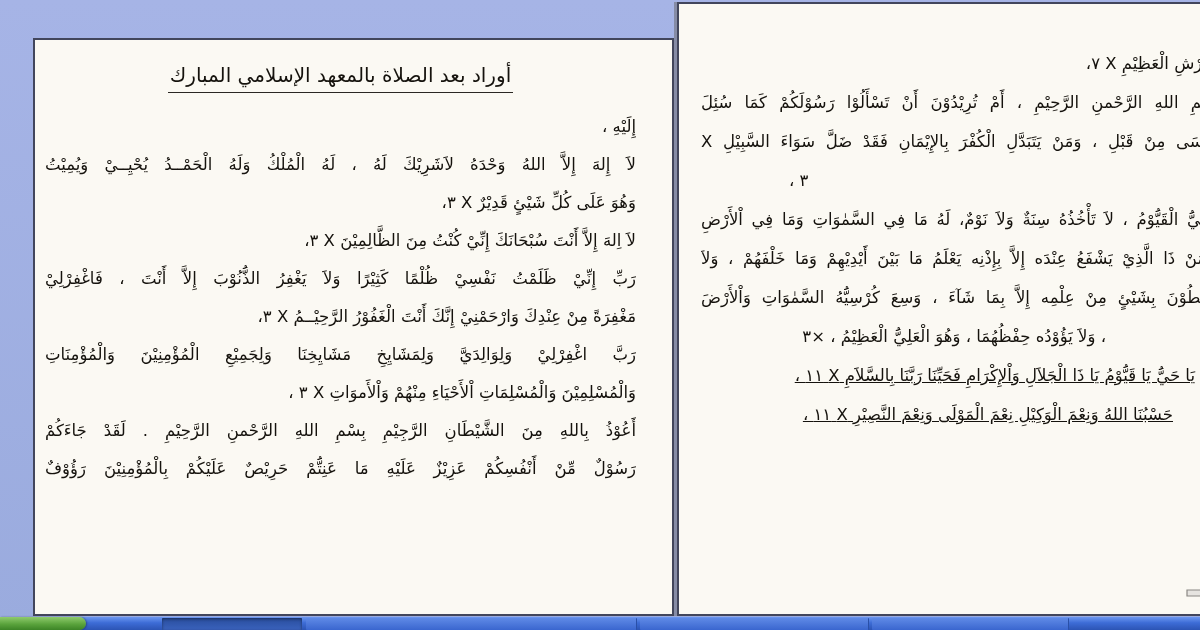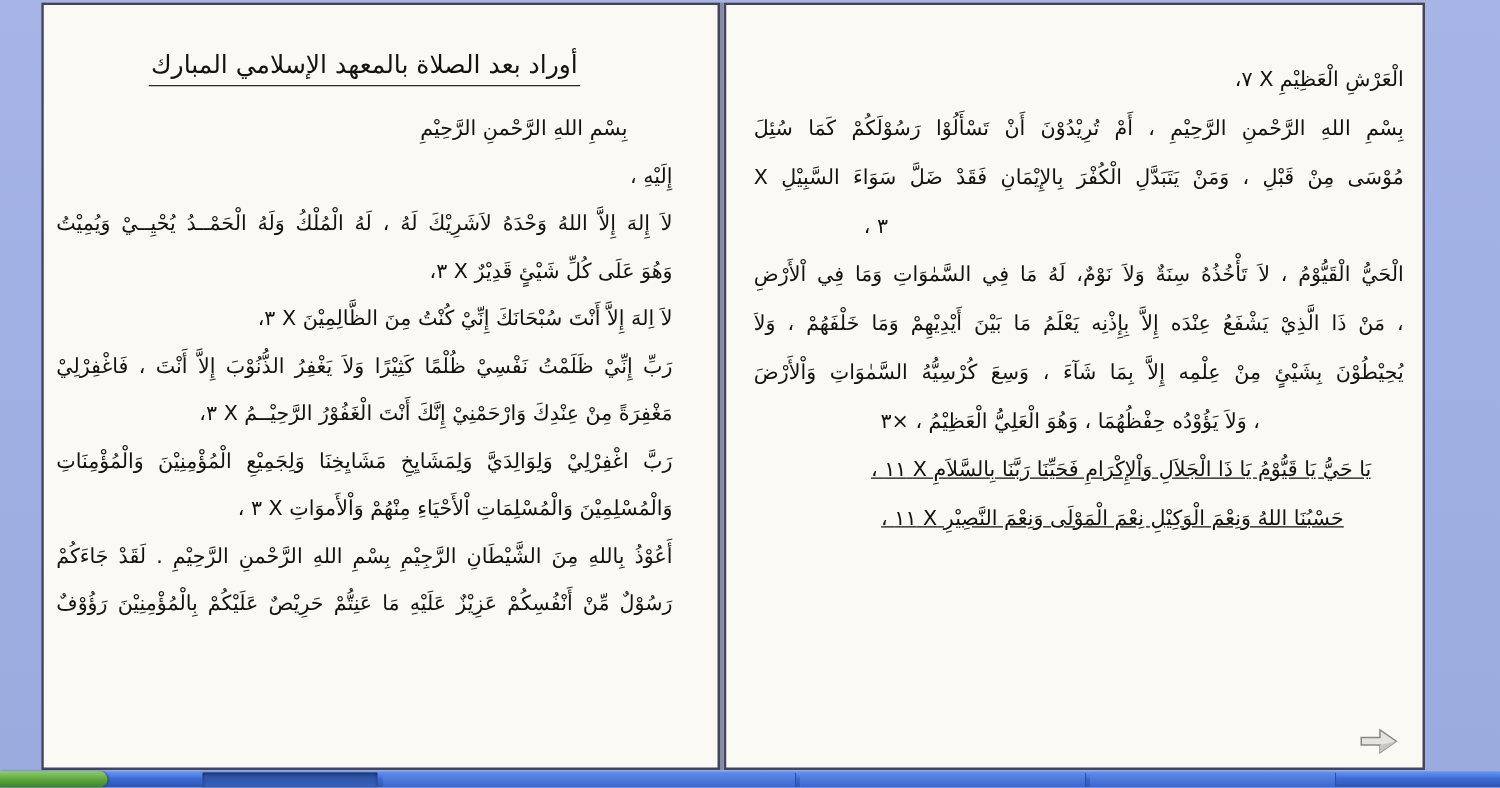--- a/index.html
+++ b/index.html
@@ -10,21 +10,21 @@
   }
   .desktop{position:absolute;inset:0;background:linear-gradient(180deg,#a6b4e6 0%,#9aabde 100%);}
   .spread{position:absolute;left:33px;top:2px;height:614px;display:flex;}
   .page{
     background:#fbf9f3;
     border:2px solid #42465c;
     box-sizing:border-box;
     position:relative;
     color:#15120d;
   }
-  .page-left{width:543px;padding:32px 36px 0 10px;}
+  .page-left{width:641px;padding:20px 36px 0 10px;margin-top:36px;}
   .page-right{width:561px;padding:40px 15px 0 22px;}
   .page-divider{width:3px;background:#868ca6;}
   .page-title{
     direction:rtl;text-align:center;
     font-size:20px;line-height:30px;height:34px;
     margin-bottom:14px;white-space:nowrap;overflow:hidden;
   }
   .page-title span{border-bottom:1.6px solid #2b2823;padding:0 2px 5px 2px;}
   .line{
     direction:rtl;
@@ -64,21 +64,20 @@
 </style>
 </head>
 <body>
 
 <div class="desktop">
 
   <div class="spread">
 
     <div class="page page-left">
       <div class="page-title"><span>أوراد بعد الصلاة بالمعهد الإسلامي المبارك</span></div>
-      <div class="line right-al ind-36">بِسْمِ اللهِ الرَّحْمنِ الرَّحِيْمِ</div>
       <div class="line right-al">إِلَيْهِ ،</div>
       <div class="line full">لاَ إِلهَ إِلاَّ اللهُ وَحْدَهُ لاَشَرِيْكَ لَهُ ، لَهُ الْمُلْكُ وَلَهُ الْحَمْــدُ يُحْيِــيْ وَيُمِيْتُ</div>
       <div class="line right-al">وَهُوَ عَلَى كُلِّ شَيْئٍ قَدِيْرٌ X ٣،</div>
       <div class="line right-al">لاَ اِلهَ إِلاَّ أَنْتَ سُبْحَانَكَ إِنِّيْ كُنْتُ مِنَ الظَّالِمِيْنَ X ٣،</div>
       <div class="line full">رَبِّ إِنِّيْ ظَلَمْتُ نَفْسِيْ ظُلْمًا كَثِيْرًا وَلاَ يَغْفِرُ الذُّنُوْبَ إِلاَّ أَنْتَ ، فَاغْفِرْلِيْ</div>
       <div class="line right-al">مَغْفِرَةً مِنْ عِنْدِكَ وَارْحَمْنِيْ إِنَّكَ أَنْتَ الْغَفُوْرُ الرَّحِيْــمُ X ٣،</div>
       <div class="line full">رَبَّ اغْفِرْلِيْ وَلِوَالِدَيَّ وَلِمَشَايِخِ مَشَايِخِنَا وَلِجَمِيْعِ الْمُؤْمِنِيْنَ وَالْمُؤْمِنَاتِ</div>
       <div class="line right-al">وَالْمُسْلِمِيْنَ وَالْمُسْلِمَاتِ اْلأَحْيَاءِ مِنْهُمْ وَاْلأَموَاتِ X ٣ ،</div>
       <div class="line full">أَعُوْذُ بِاللهِ مِنَ الشَّيْطَانِ الرَّجِيْمِ بِسْمِ اللهِ الرَّحْمنِ الرَّحِيْمِ . لَقَدْ جَاءَكُمْ</div>
       <div class="line full">رَسُوْلٌ مِّنْ أَنْفُسِكُمْ عَزِيْزٌ عَلَيْهِ مَا عَنِتُّمْ حَرِيْصٌ عَلَيْكُمْ بِالْمُؤْمِنِيْنَ رَؤُوْفٌ</div>

